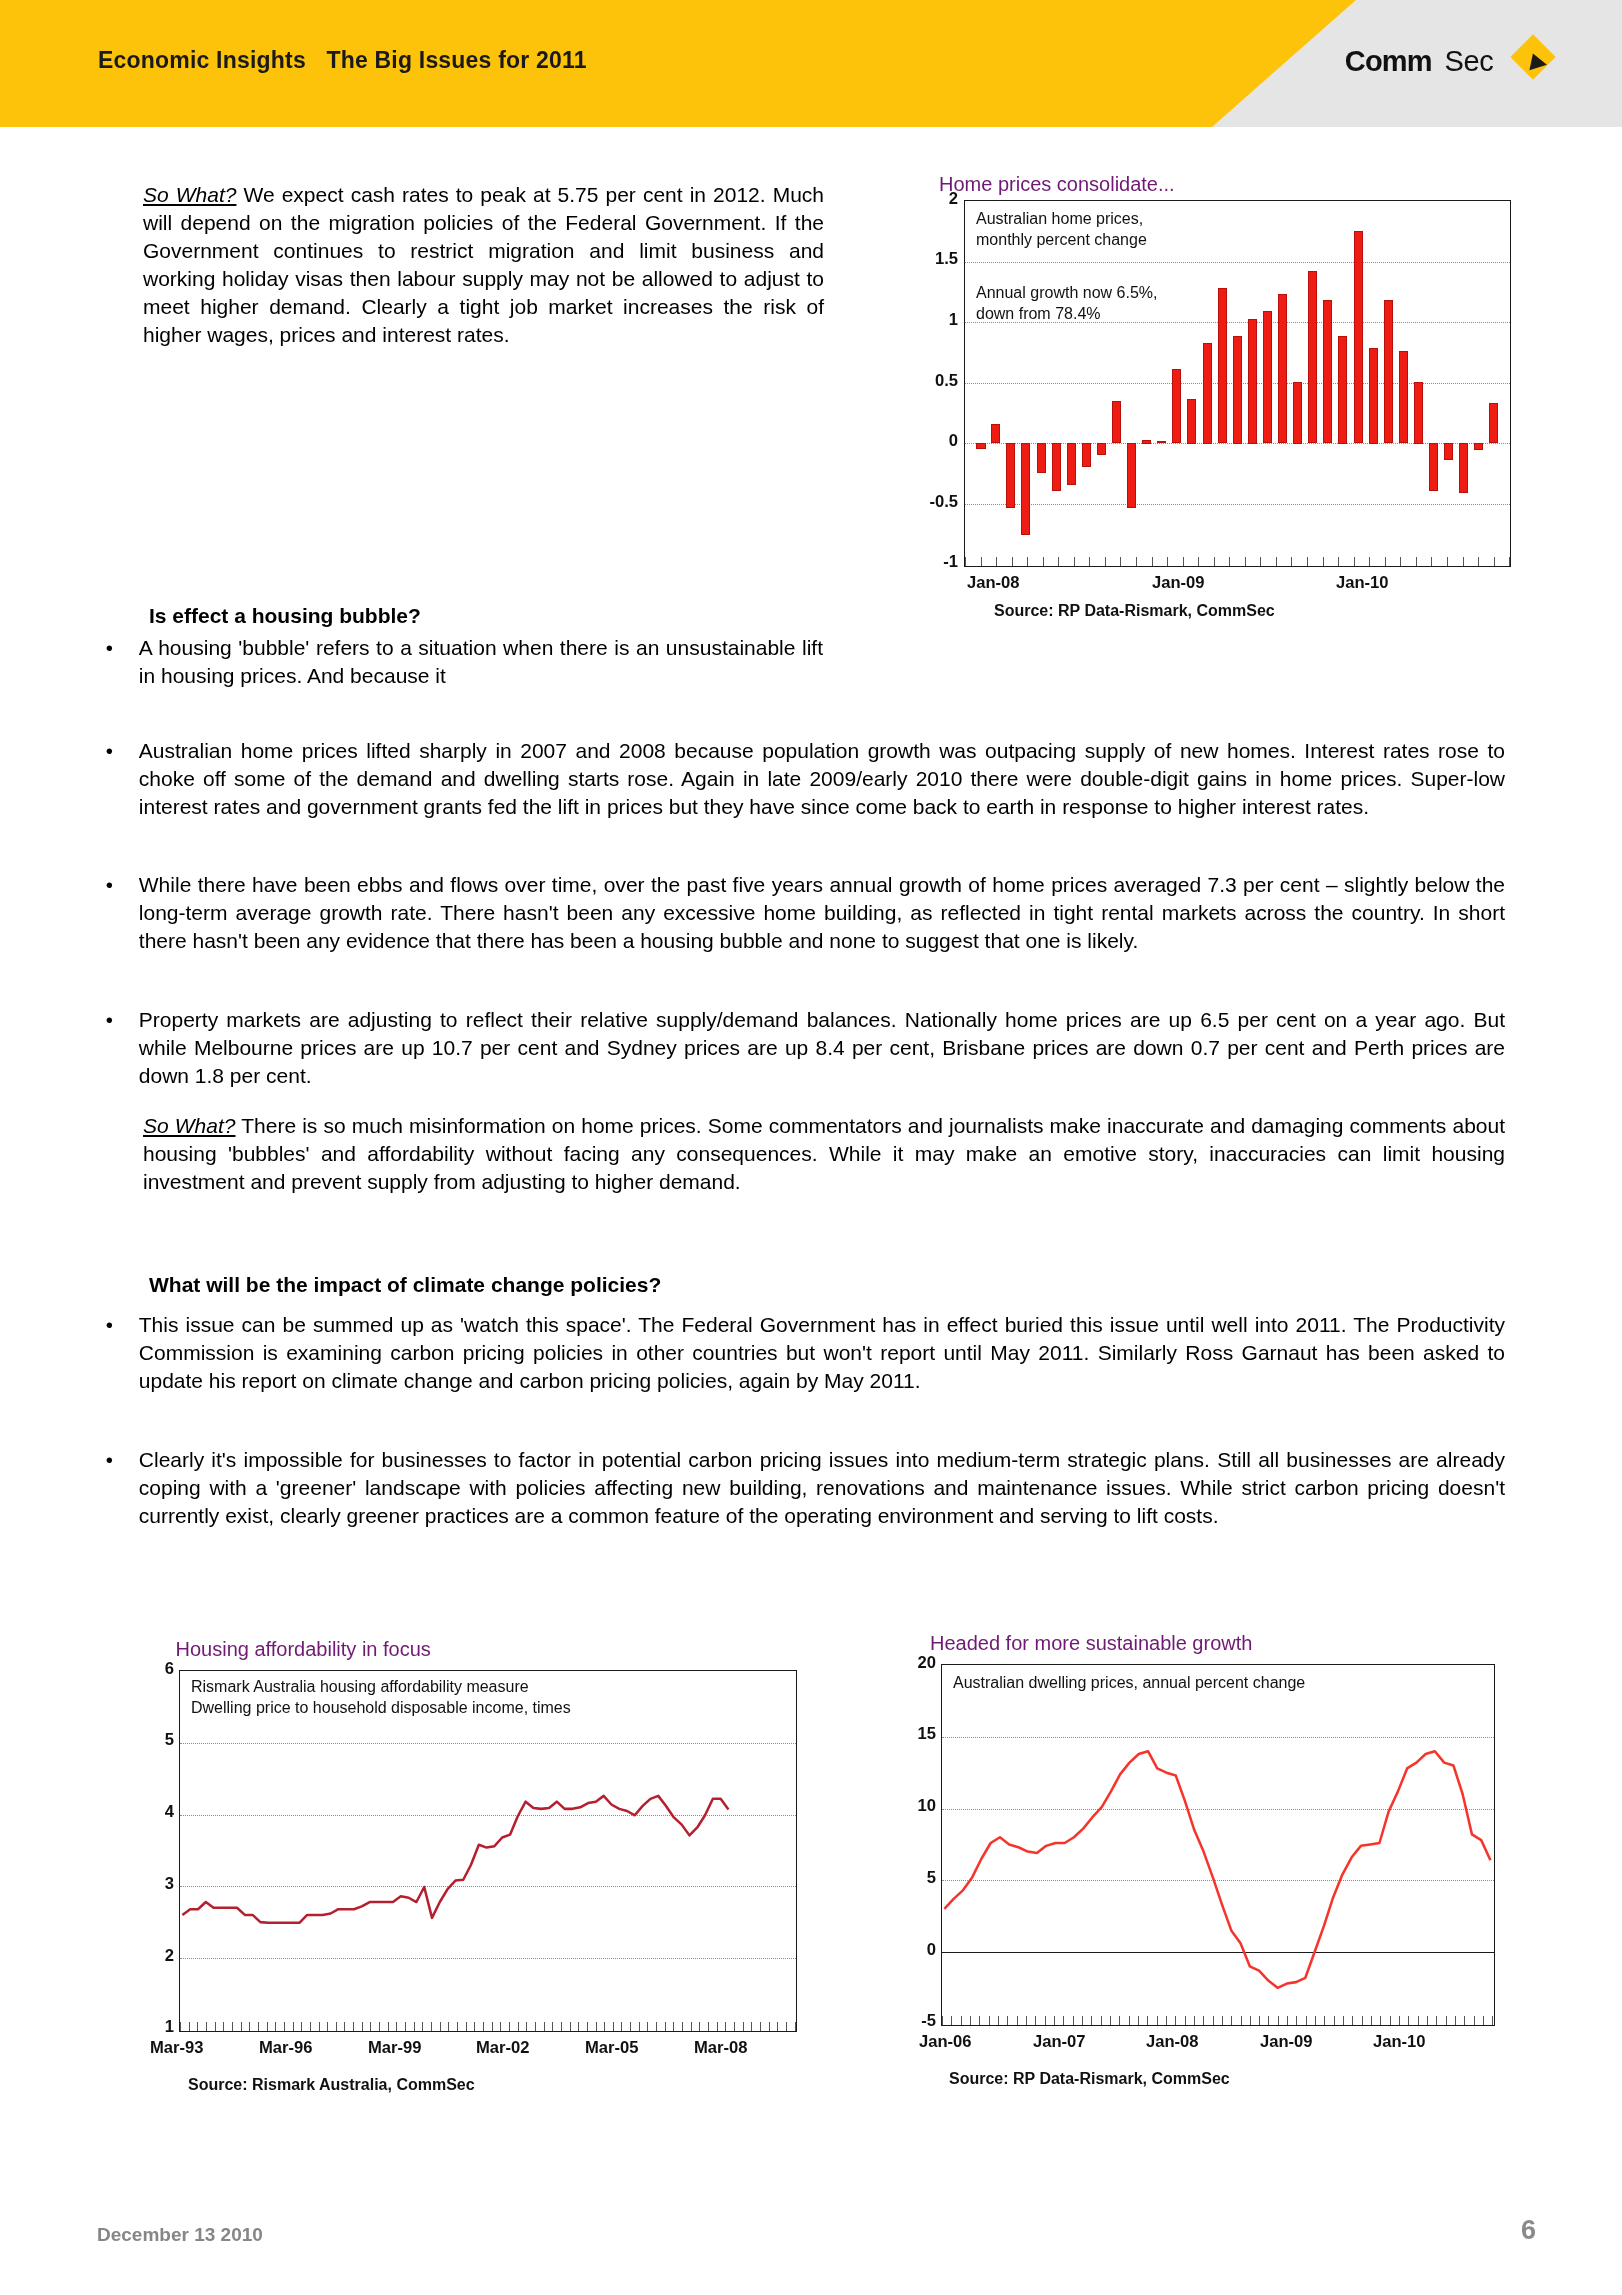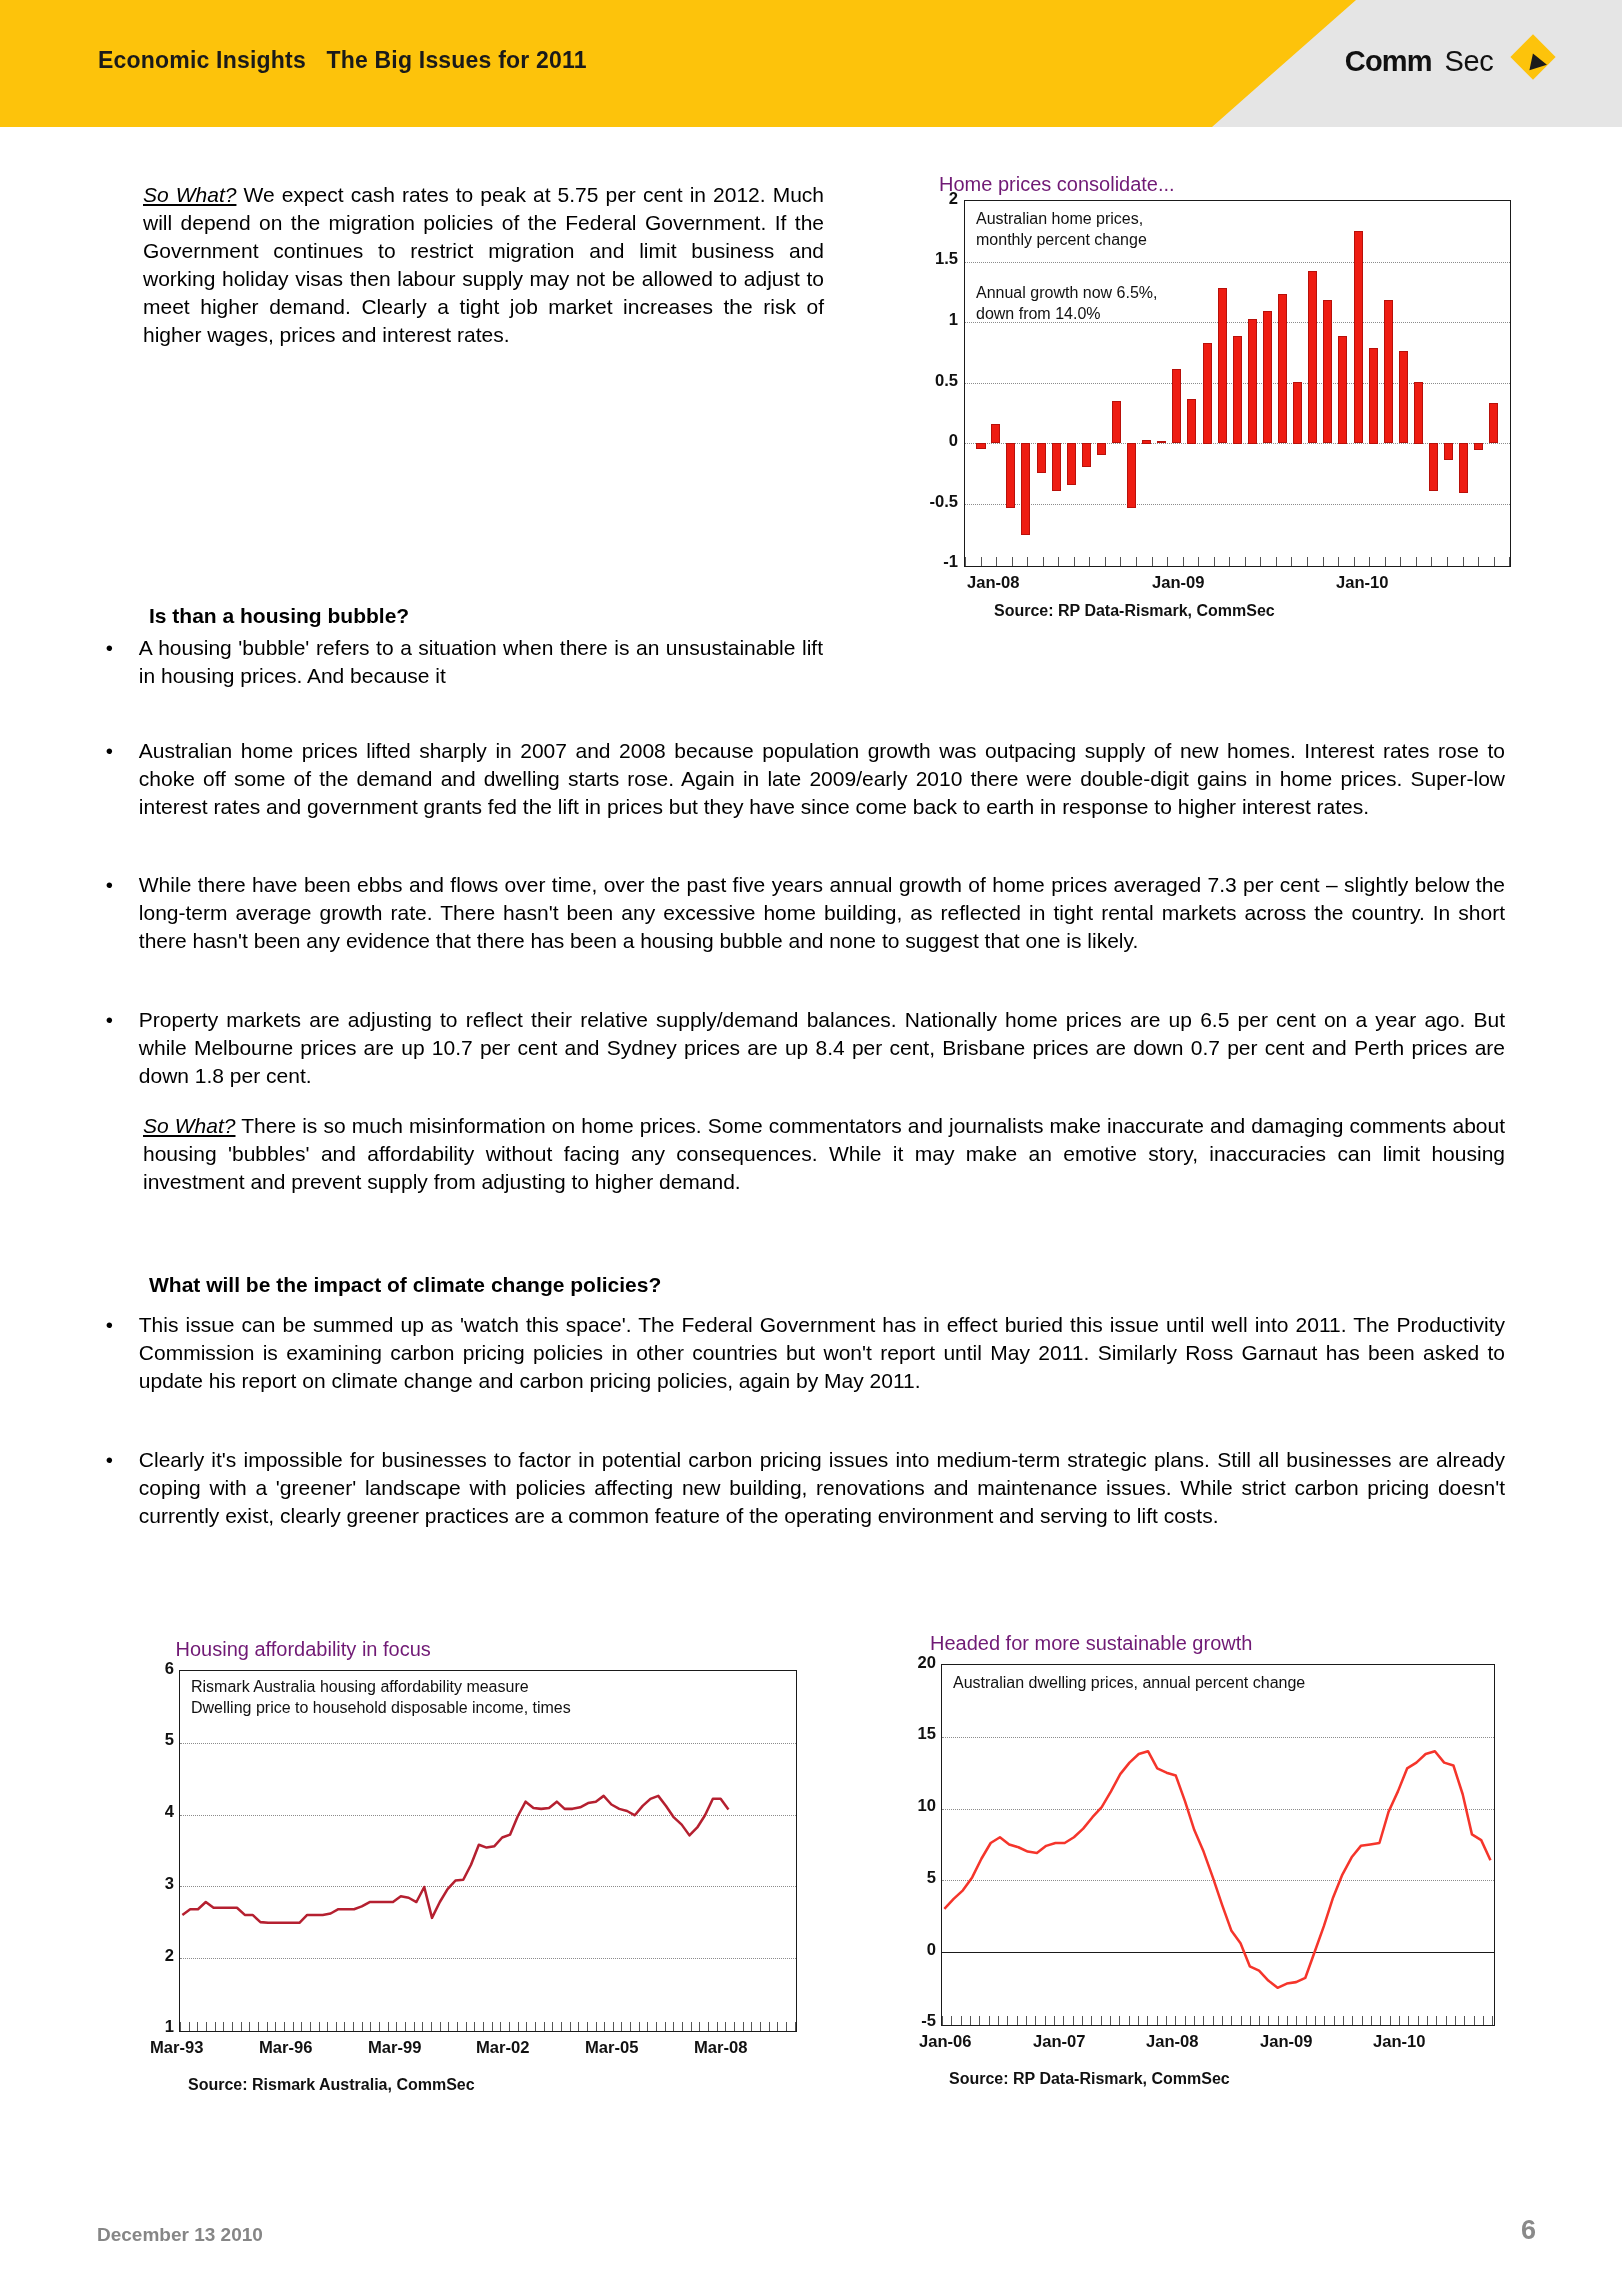--- a/index.html
+++ b/index.html
@@ -154,21 +154,21 @@
   <div class="col-left-narrow">
     <p class="para" style="margin:11px 0 0 0;"><span class="so-what">So What?</span><span> We expect cash rates to peak at 5.75 per cent in 2012. Much will depend on the migration policies of the Federal Government. If the Government continues to restrict migration and limit business and working holiday visas then labour supply may not be allowed to adjust to meet higher demand. Clearly a tight job market increases the risk of higher wages, prices and interest rates.</span></p>
   </div>
 
   <div class="chart" style="left:915px;top:173px;width:602px;height:467px;">
     <div class="chart-title" style="position:absolute;left:24px;top:0;">Home prices consolidate...</div>
     <div class="chart-box" id="c1box" style="position:absolute;left:49px;top:27px;width:547px;height:367px;">
       <div class="chart-note" style="left:11px;top:8px;">Australian home prices,
 monthly percent change</div>
       <div class="chart-note" style="left:11px;top:82px;">Annual growth now 6.5%,
-down from 14.0%</div>
+down from 78.4%</div>
       <div id="c1grid">
           <div class="gridline" style="top: 61px;"></div>
           <div class="gridline" style="top: 121px;"></div>
           <div class="gridline" style="top: 182px;"></div>
           <div class="gridline" style="top: 242px;"></div>
           <div class="gridline" style="top: 303px;"></div>
         </div>
       <div id="c1bars">
           <div class="bar" style="left: 11.2px; width: 9.4px; top: 242px; height: 6px;"></div>
           <div class="bar" style="left: 26px; width: 9.4px; top: 223px; height: 19.4px;"></div>
@@ -255,21 +255,21 @@
         <div class="ytick" style="left: 0px; width: 43px; top: 379px;">-1</div>
       </div>
     <div id="c1xticks">
         <div class="xtick" style="left: 52px; top: 400px;">Jan-08</div>
         <div class="xtick" style="left: 237px; top: 400px;">Jan-09</div>
         <div class="xtick" style="left: 421px; top: 400px;">Jan-10</div>
       </div>
     <div class="source" style="left:79px;top:429px;">Source: RP Data-Rismark, CommSec</div>
   </div>
 
-  <h3 class="subhead" style="position:absolute;left:149px;top:602px;">Is than a housing bubble?</h3>
+  <h3 class="subhead" style="position:absolute;left:149px;top:602px;">Is effect a housing bubble?</h3>
 
   <div class="bullet-row" style="left:101px;top:634px;width:722px;">
     <span class="bullet-dot">•</span>
     <span class="bullet-text ragged">A housing 'bubble' refers to a situation when there is an unsustainable lift in housing prices. And because it</span>
   </div>
 
   <div class="bullet-row" style="left:101px;top:737px;width:1404px;">
     <span class="bullet-dot">•</span>
     <span class="bullet-text">Australian home prices lifted sharply in 2007 and 2008 because population growth was outpacing supply of new homes. Interest rates rose to choke off some of the demand and dwelling starts rose. Again in late 2009/early 2010 there were double-digit gains in home prices. Super-low interest rates and government grants fed the lift in prices but they have since come back to earth in response to higher interest rates.</span>
   </div>

